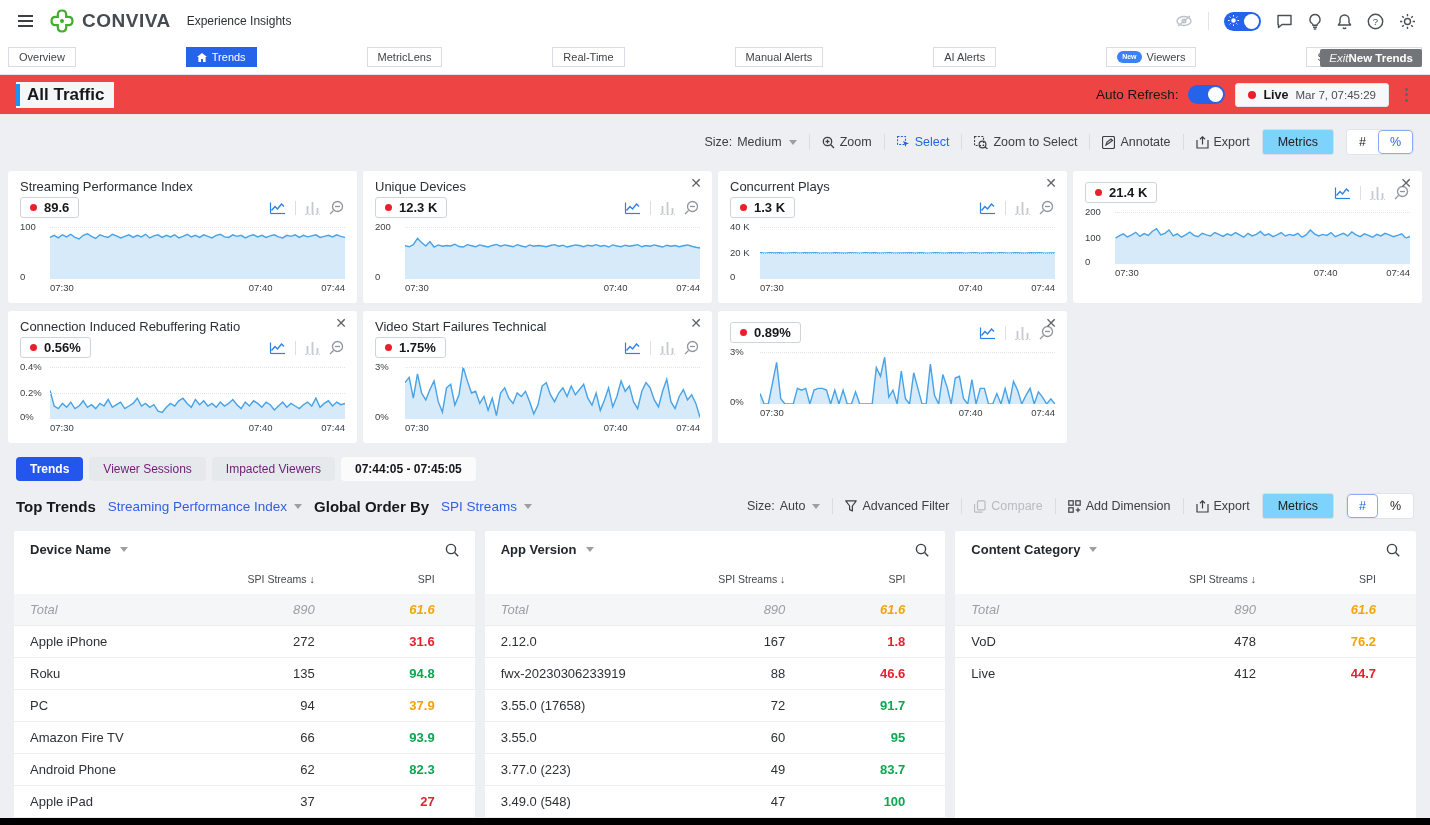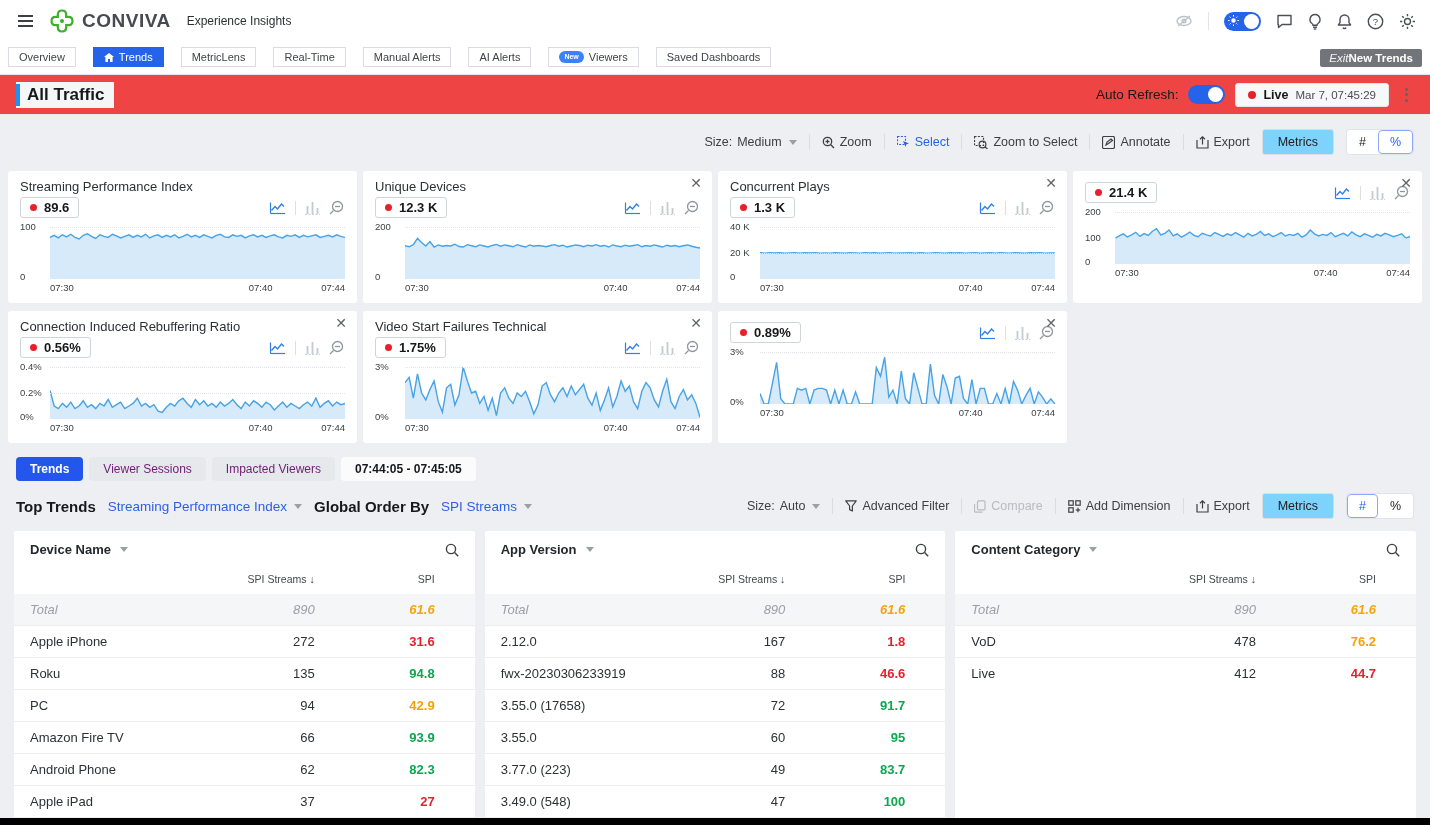--- a/index.html
+++ b/index.html
@@ -15,21 +15,21 @@
   .brand-name{font-size:19px;font-weight:800;letter-spacing:.5px;color:#454b50;}
   .app-title{font-size:12px;color:#2d3135;margin-left:4px;}
   .appbar-right{margin-left:auto;display:flex;align-items:center;gap:15px;}
   .icon-btn{cursor:pointer;display:flex;align-items:center;}
   .vsep{width:1px;height:18px;background:#e1e4e8;}
   .toggle{width:37px;height:19px;border-radius:10px;background:#2563eb;position:relative;cursor:pointer;flex:none;}
   .toggle .knob{position:absolute;right:2px;top:2px;width:15px;height:15px;border-radius:50%;background:#fff;}
   .toggle svg{position:absolute;left:4px;top:3.5px;}
 
   
-  .navbar{background:#fff;padding:5px 8px 7px;border-bottom:1px solid #e3e5e8;display:flex;gap:17px;}
+  .navbar{background:#fff;padding:5px 8px 7px;border-bottom:1px solid #e3e5e8;display:flex;gap:17px;justify-content:space-between;}
   .nav-tab{display:flex;align-items:center;gap:5px;border:1px solid #d9dce0;background:#fff;color:#3f4347;font-size:11px;padding:3px 10px;cursor:pointer;white-space:nowrap;}
   .nav-tab.active{background:#2563eb;border-color:#2563eb;color:#fff;}
   .badge-new{background:#3b82f6;color:#fff;font-size:7px;font-weight:700;padding:1px 5px;border-radius:7px;line-height:1.3;}
   .exit-chip{position:absolute;right:8px;top:49px;background:#717579;color:#fff;font-size:11.5px;padding:3px 9px;border-radius:2px;z-index:6;cursor:pointer;}
   .exit-chip .ex{font-style:italic;opacity:.9;}
   .exit-chip .nt{font-weight:700;margin-left:0;}
 
   
   .titlebar{height:40px;background:#ef4444;display:flex;align-items:center;padding:0 16px;border-bottom:1px solid #e6e8ea;}
   .title-wrap{display:flex;align-items:center;background:#f5f6f7;padding:2px 10px 2px 0;}
@@ -726,21 +726,21 @@
 
   <div class="trow">
     <span class="c1">Roku</span>
     <span class="c2">135</span>
     <span class="c3 v-green">94.8</span>
   </div>
 
   <div class="trow">
     <span class="c1">PC</span>
     <span class="c2">94</span>
-    <span class="c3 v-orange">42.9</span>
+    <span class="c3 v-orange">37.9</span>
   </div>
 
   <div class="trow">
     <span class="c1">Amazon Fire TV</span>
     <span class="c2">66</span>
     <span class="c3 v-green">93.9</span>
   </div>
 
   <div class="trow">
     <span class="c1">Android Phone</span>

